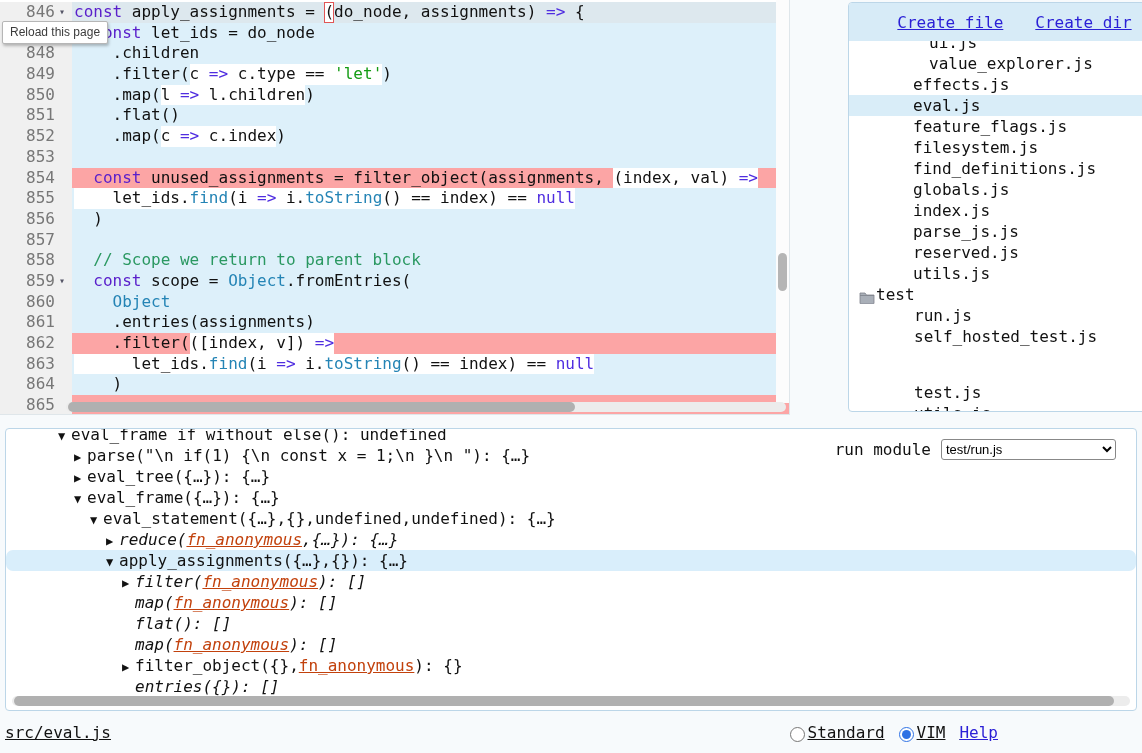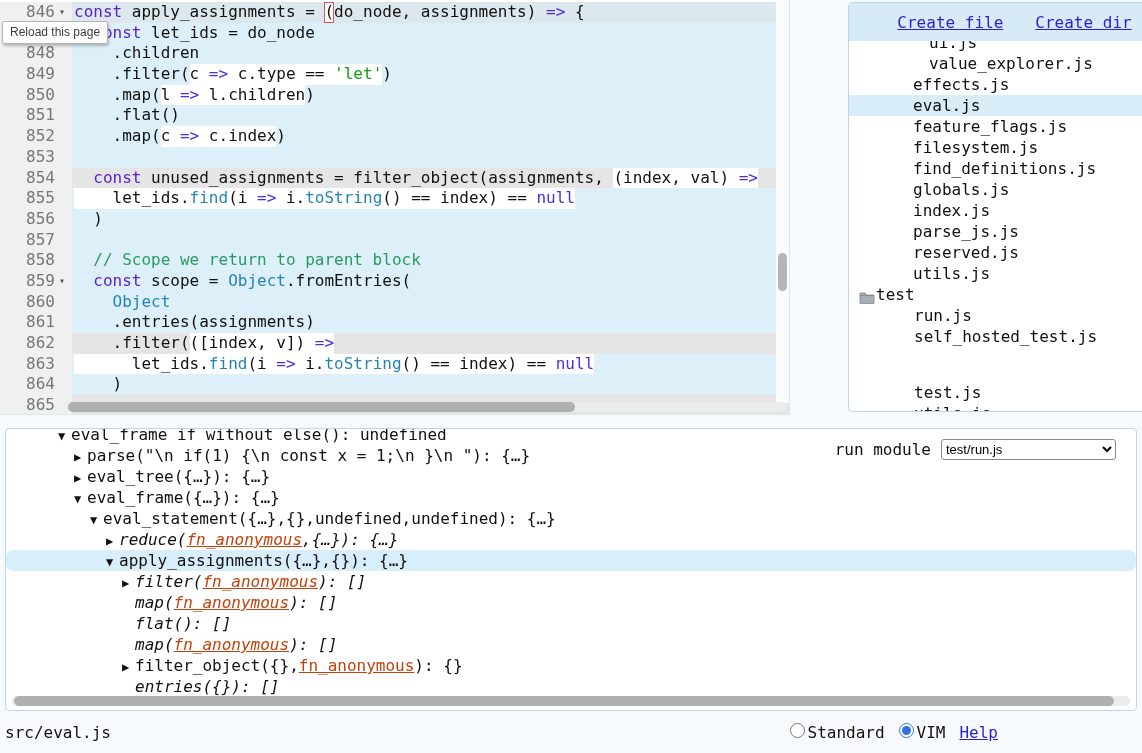--- a/index.html
+++ b/index.html
@@ -19,21 +19,21 @@
   .edrow { display:flex; height:20.7px; line-height:20.7px; white-space:pre; }
   .gut {
     flex:0 0 72px; background:#f0f0f0; color:#777;
     display:flex; align-items:center;
   }
   .gut .num { flex:1; text-align:right; padding-right:4px; }
   .gut .fold { width:13px; font-size:10px; color:#556; text-align:left; }
   .code { flex:1; padding-left:2px; }
   .f-exec { background:#ddf0fa; }
   .f-cur  { background:#dde8ee; }
-  .f-white{ background:#e5e5e5; }
+  .f-white{ background:#fca5a5; }
   .seg { display:inline-block; height:20.7px; }
   .seg.w { background:#ffffff; }
   .c-kw{color:#5a20cb} .c-at{color:#4f2de0} .c-mth{color:#2484b5}
   .c-str{color:#149c14} .c-cmt{color:#2a9861} .c-pl{color:#111}
   .redbox { outline:1px solid #e05555; outline-offset:-1px; background:#fff; }
   .vtrack { position:absolute; right:0; top:0; width:13px; height:403px; background:#fcfcfc; }
   .vthumb { position:absolute; right:2px; top:253px; width:9px; height:38px; background:#b5b5b5; border-radius:5px; }
   .htrack { position:absolute; left:66px; right:3px; bottom:2px; height:10px; background:#ececec; border-radius:5px; }
   .hthumb { position:absolute; left:68px; bottom:2px; width:507px; height:10px; background:#b0b0b0; border-radius:5px; }
   
@@ -74,25 +74,25 @@
   .runmod { position:absolute; right:20px; top:10px; display:flex; align-items:center; gap:10px; }
   .runmod select {
     width:175px; height:21px; font-family:"Liberation Sans", sans-serif; font-size:13px;
     border:1px solid #888; border-radius:3px; background:#fff;
   }
   .bhtrack { position:absolute; left:6px; right:6px; bottom:4px; height:10px; background:#ececec; border-radius:5px; }
   .bhthumb { position:absolute; left:8px; bottom:4px; width:1100px; height:10px; background:#b0b0b0; border-radius:5px; }
   
   .statusbar {
     position:absolute; left:0; top:711px; width:1008px; height:42px;
-    display:flex; align-items:center; padding:0 10px 0 5px;
+    display:flex; align-items:center; padding:0 10px 0 5px;text-decoration:underline;
   }
   .statusbar .path { flex:1; }
   .statusbar .modes { display:flex; align-items:center; gap:14px; }
-  .statusbar label { display:flex; align-items:flex-start; gap:3px; cursor:pointer; }
+  .statusbar label { display:flex; align-items:flex-end; gap:3px; cursor:pointer; }
   .statusbar input[type=radio] { width:15px; height:15px; accent-color:#2f72e4; }
 </style>
 </head>
 <body>
 
 <div class="editor">
   <div id="edlines">
       <div class="edrow"><div class="gut"><span class="num">846</span><span class="fold">▾</span></div><div class="code f-cur"><span class="seg c-kw">const </span><span class="seg c-pl">apply_assignments = </span><span class="seg c-pl redbox">(</span><span class="seg c-pl">do_node, assignments) </span><span class="seg c-at">=&gt;</span><span class="seg c-pl"> {</span></div></div>
       <div class="edrow"><div class="gut"><span class="num">847</span><span class="fold"></span></div><div class="code f-exec"><span class="seg c-pl">  </span><span class="seg c-kw">const</span><span class="seg c-pl"> let_ids = do_node</span></div></div>
       <div class="edrow"><div class="gut"><span class="num">848</span><span class="fold"></span></div><div class="code f-exec"><span class="seg c-pl">    .children</span></div></div>

